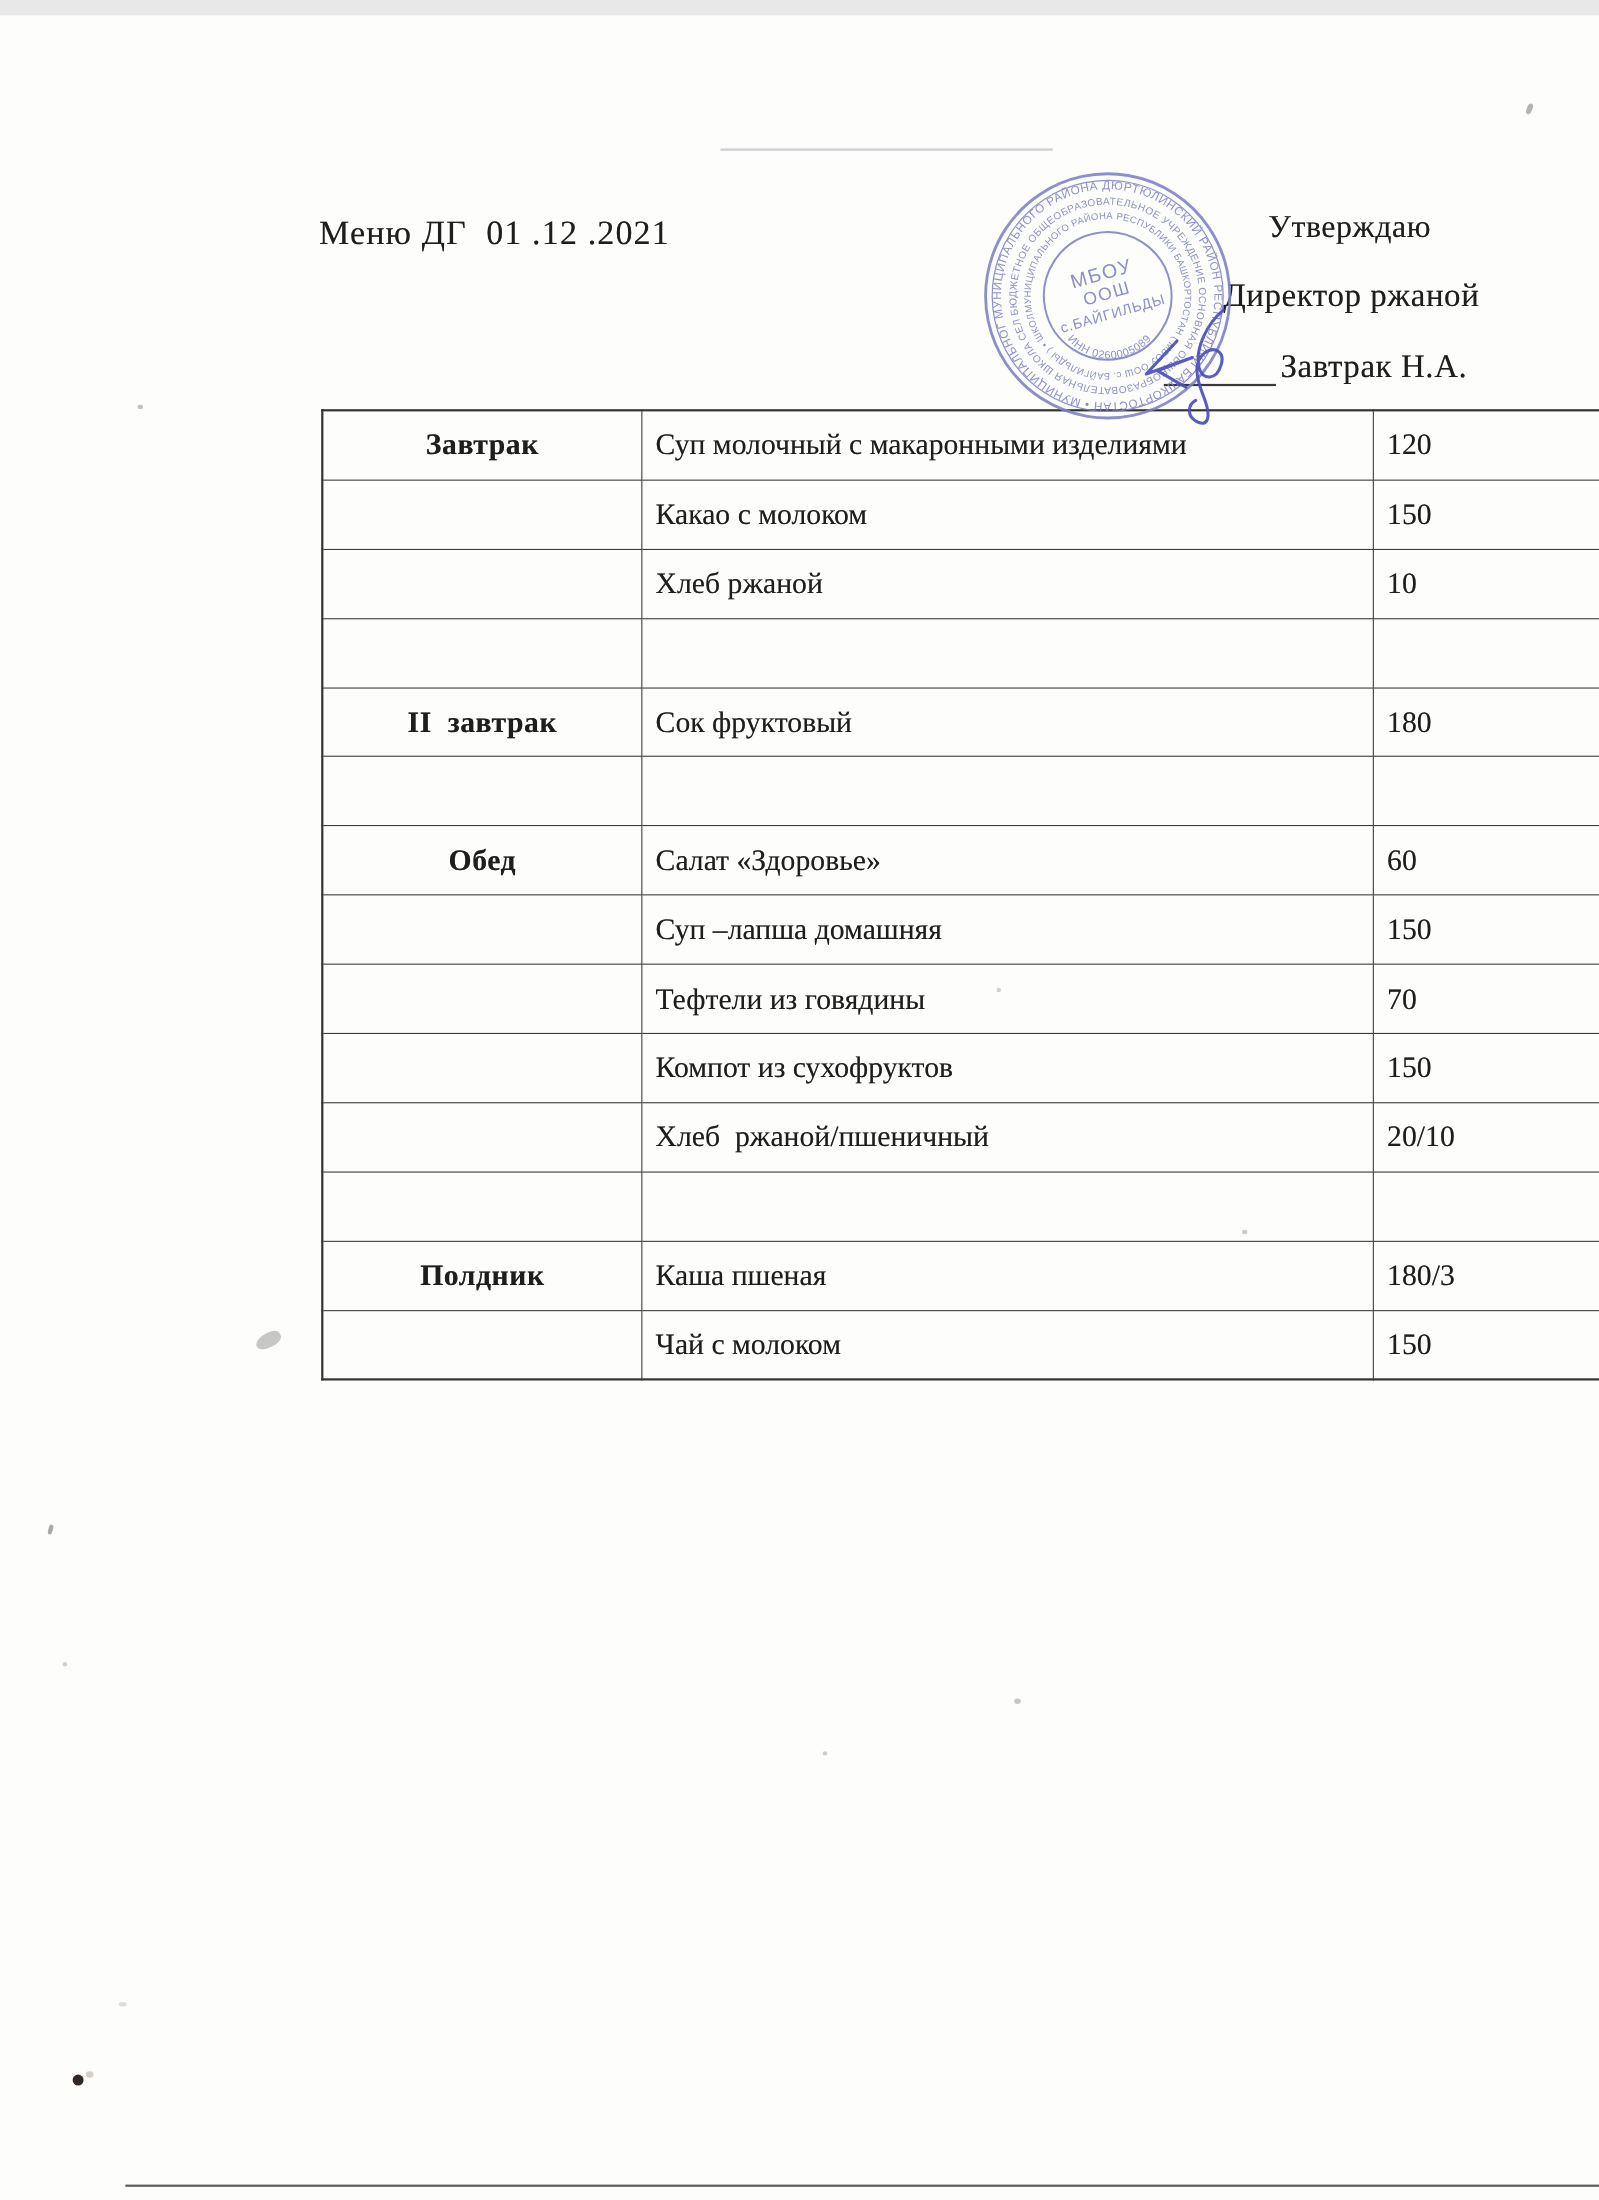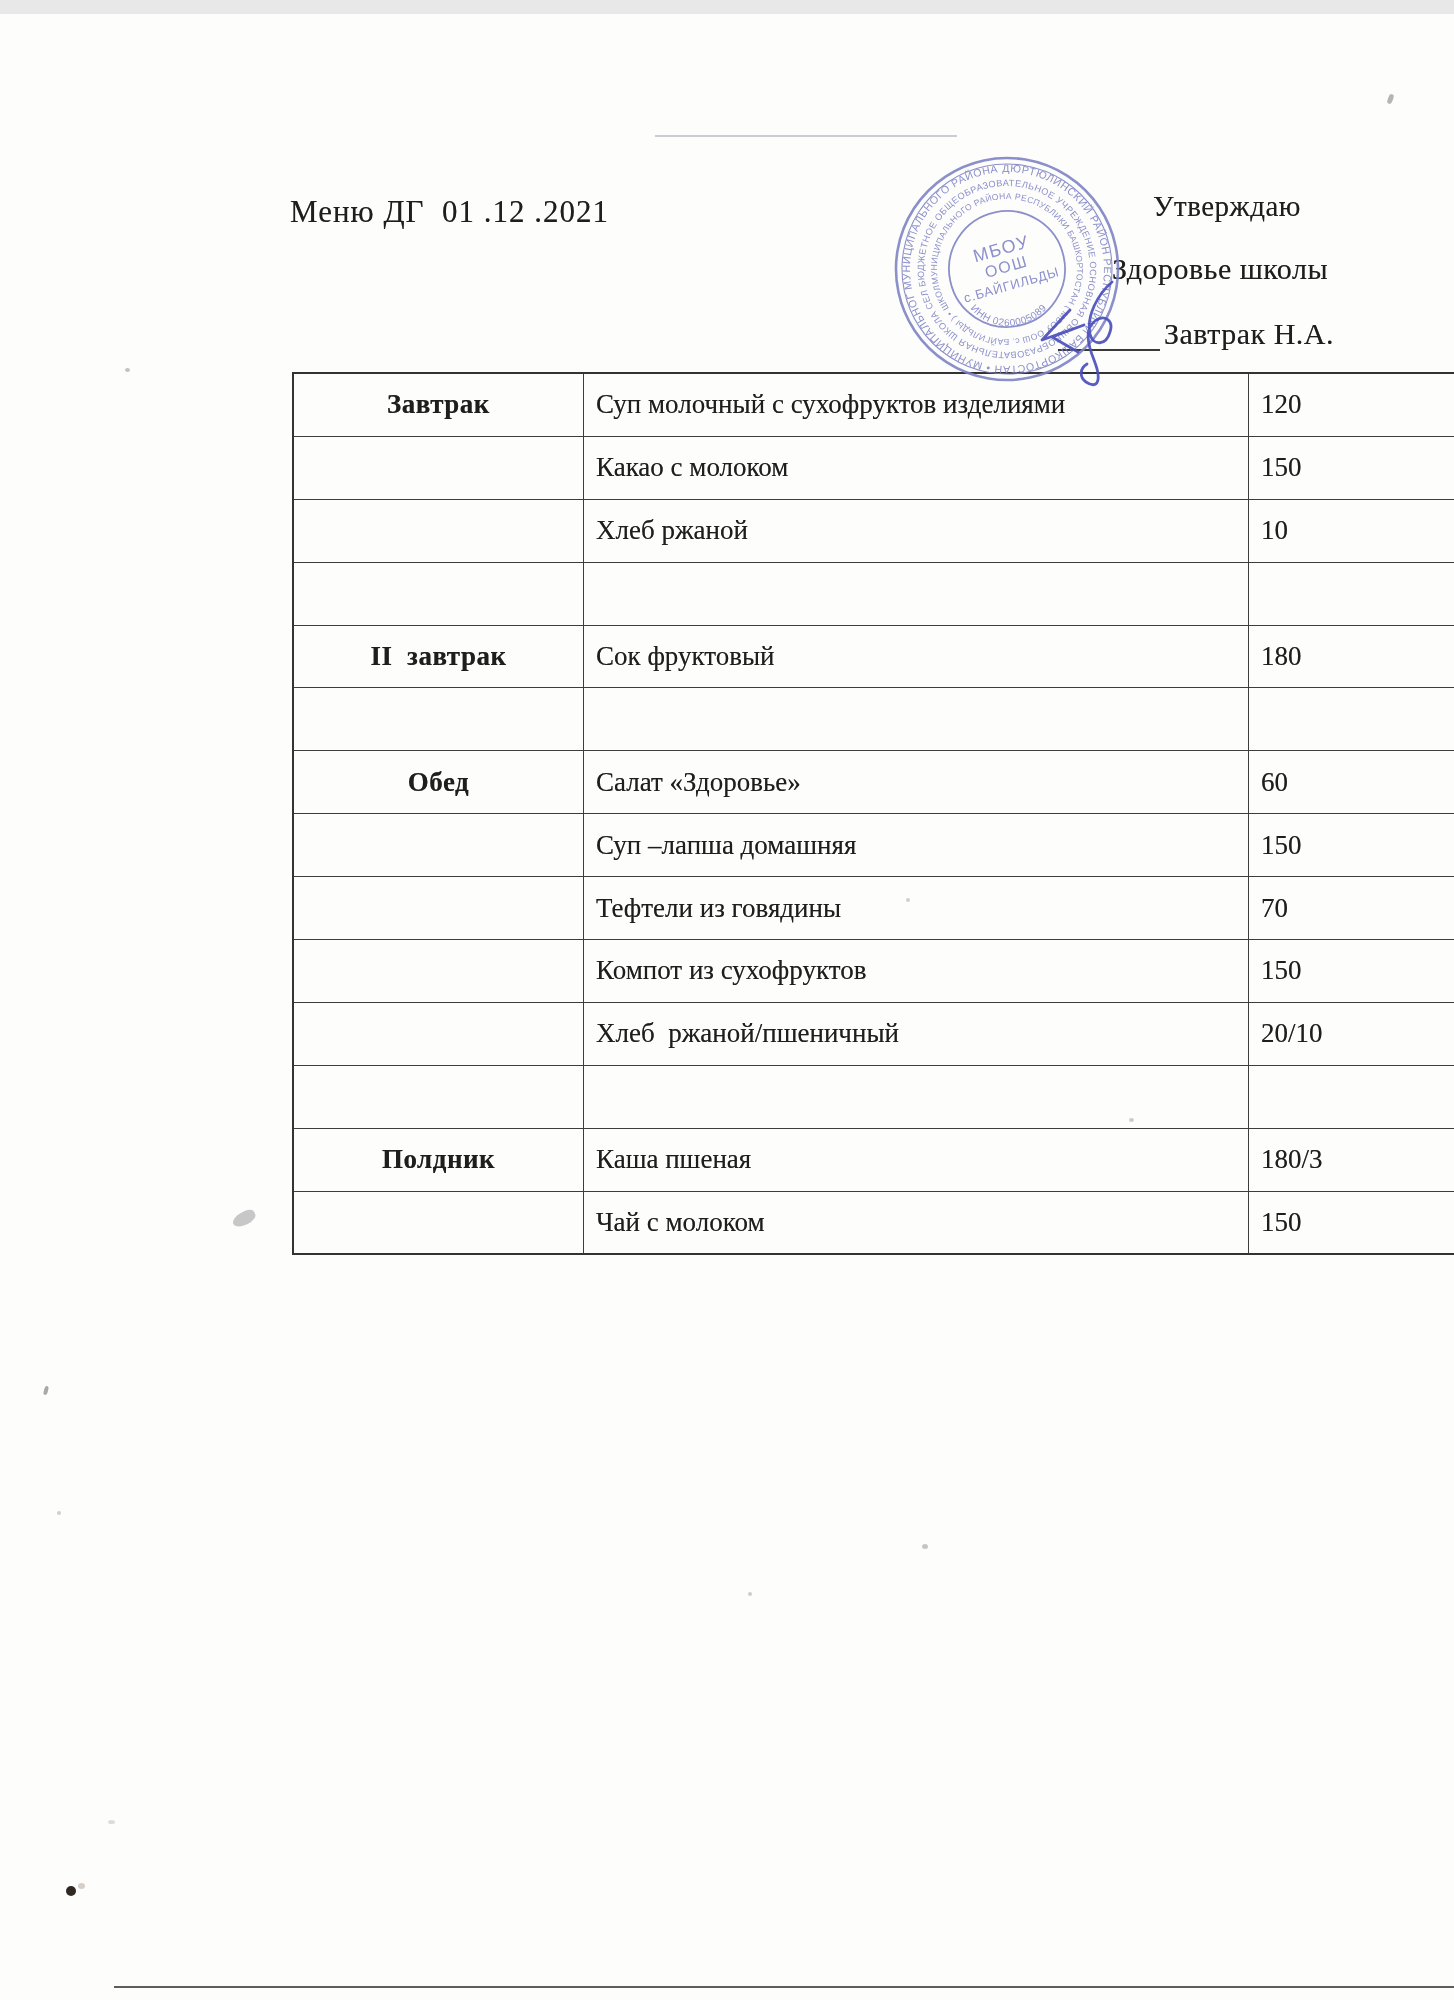--- a/index.html
+++ b/index.html
@@ -83,31 +83,31 @@
 </head>
 <body>
 
 <div class="page">
 
   <div class="doc-title scan-text">Меню ДГ  01 .12 .2021</div>
 
   <div class="faint-line"></div>
 
   <div class="approve scan-text">Утверждаю</div>
-  <div class="director scan-text">Здоровье школы</div>
+  <div class="director scan-text">Директор ржаной</div>
   <div class="sign-row">
     <span class="sign-line"></span>
     <span class="scan-text">Завтрак Н.А.</span>
   </div>
 
   <table class="menu">
     <tbody>
       <tr>
         <td class="c-meal scan-text">Завтрак</td>
-        <td class="c-dish scan-text">Суп молочный с сухофруктов изделиями</td>
+        <td class="c-dish scan-text">Суп молочный с макаронными изделиями</td>
         <td class="c-amt scan-text">120</td>
       </tr>
       <tr>
         <td class="c-meal scan-text"></td>
         <td class="c-dish scan-text">Какао с молоком</td>
         <td class="c-amt scan-text">150</td>
       </tr>
       <tr>
         <td class="c-meal scan-text"></td>
         <td class="c-dish scan-text">Хлеб ржаной</td>

